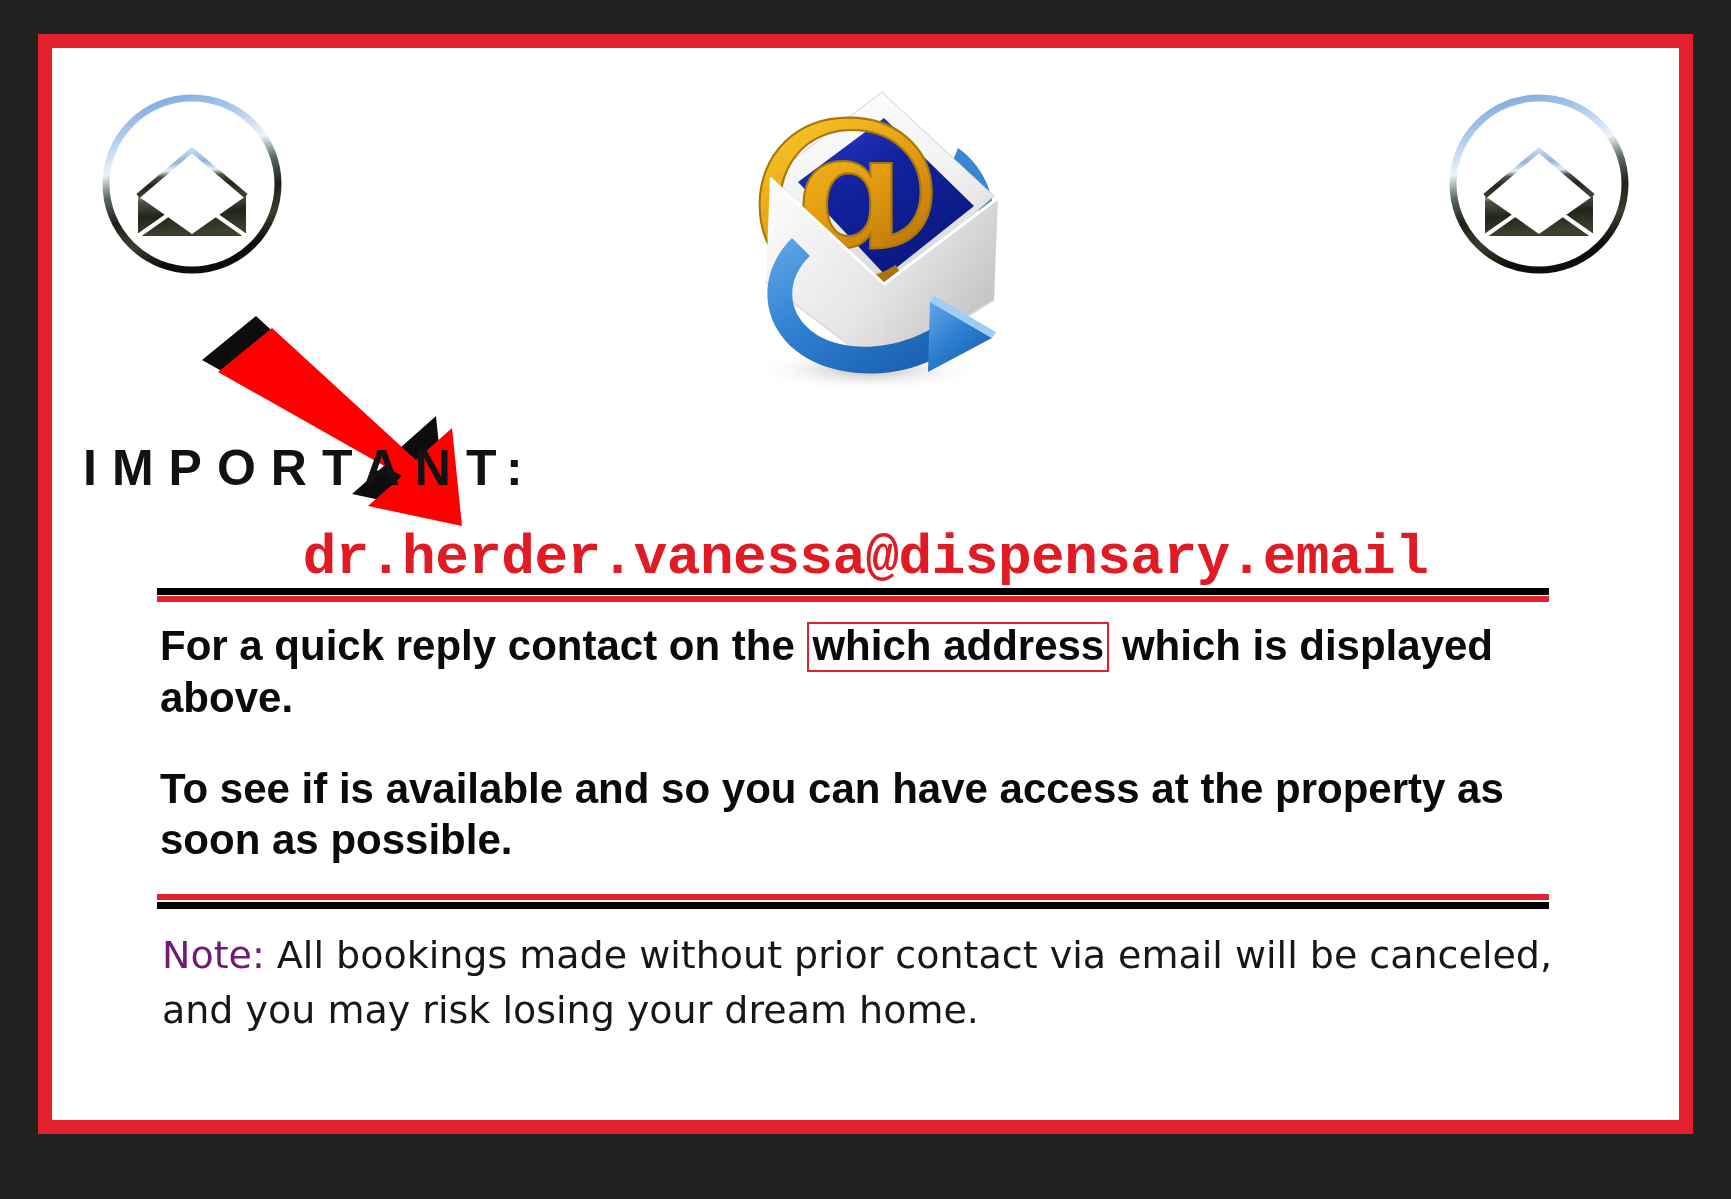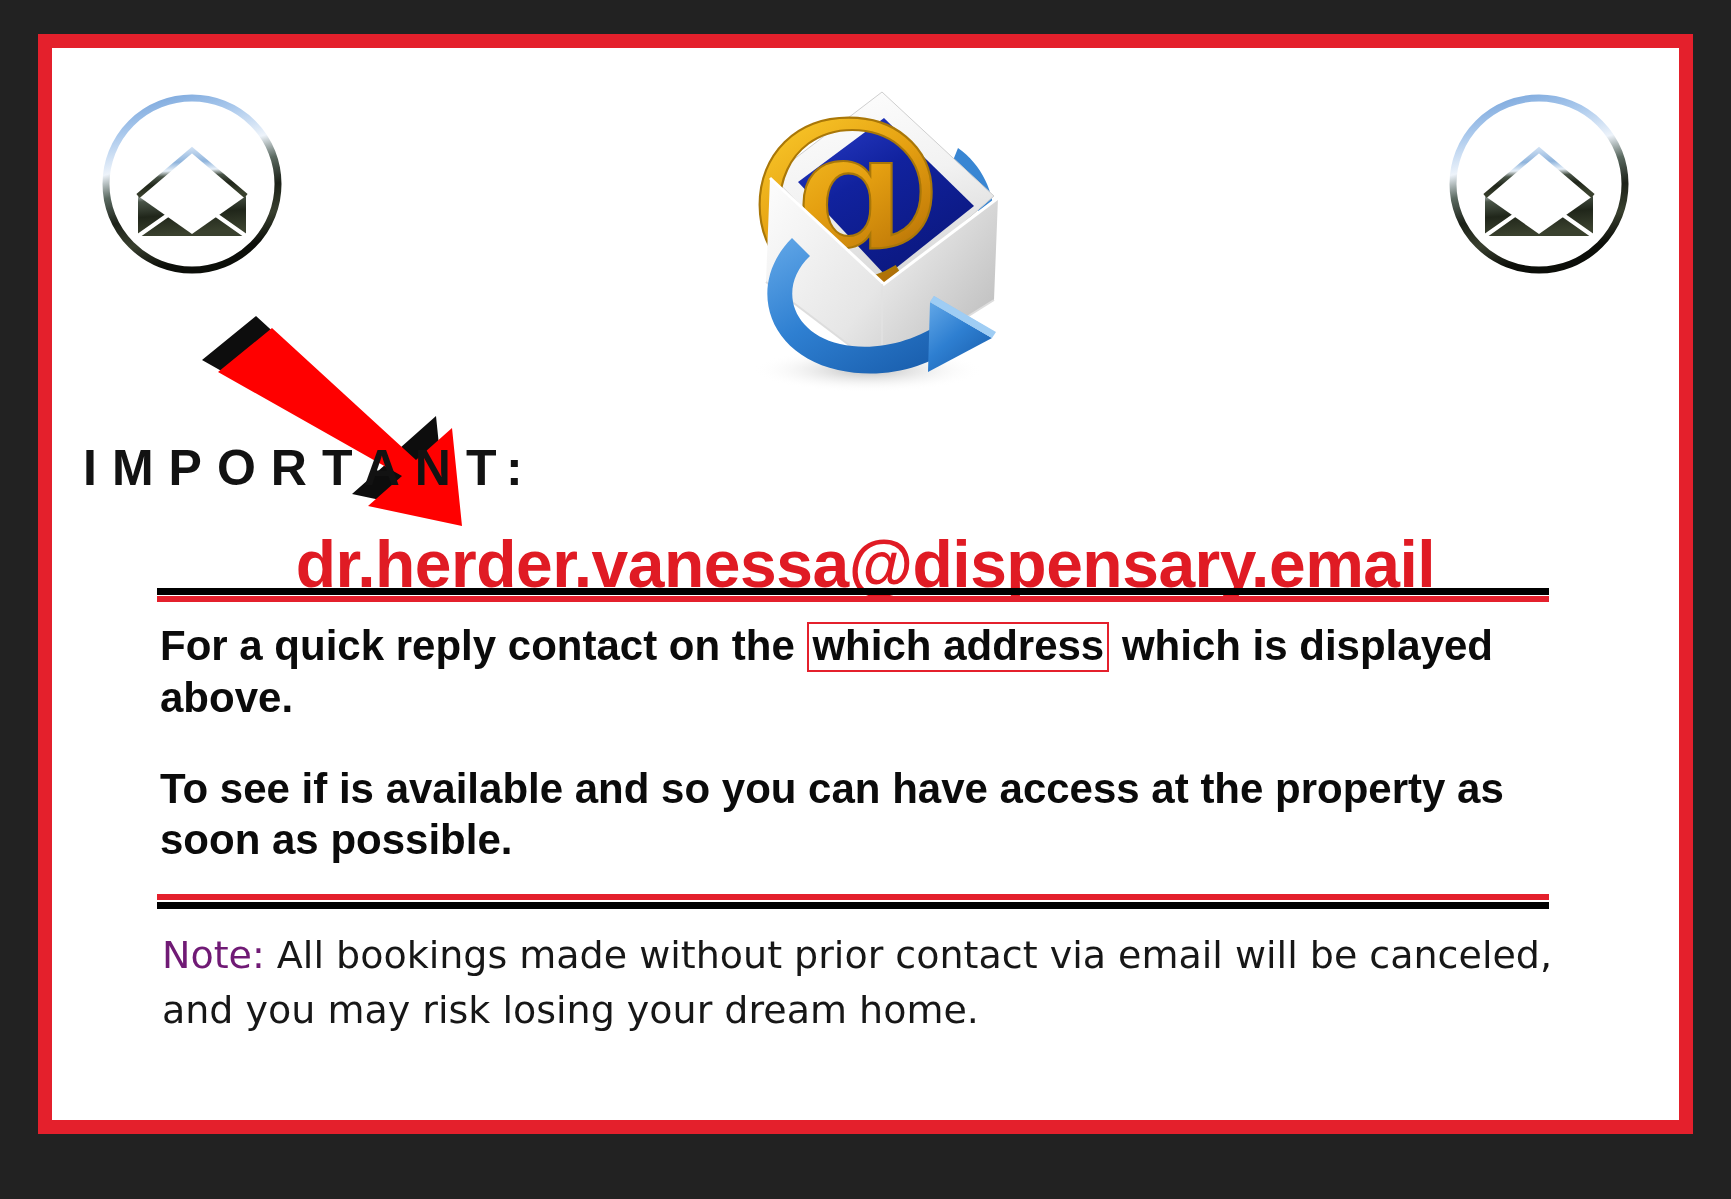--- a/index.html
+++ b/index.html
@@ -88,23 +88,23 @@
     color: #1a1a1a;
   }
 
   
   #email-address {
     position: absolute;
     left: 0;
     right: 0;
     top: 478px;
     text-align: center;
-    font-family: Liberation Sans, sans-serif;
+    font-family: Liberation Mono, monospace;
     font-weight: bold;
-    font-size: 66px;
+    font-size: 56px;
     color: #E01B24;
     letter-spacing: -0.5px;
     white-space: nowrap;
   }
 
   
   .divider {
     position: absolute;
     left: 105px;
     width: 1392px;

